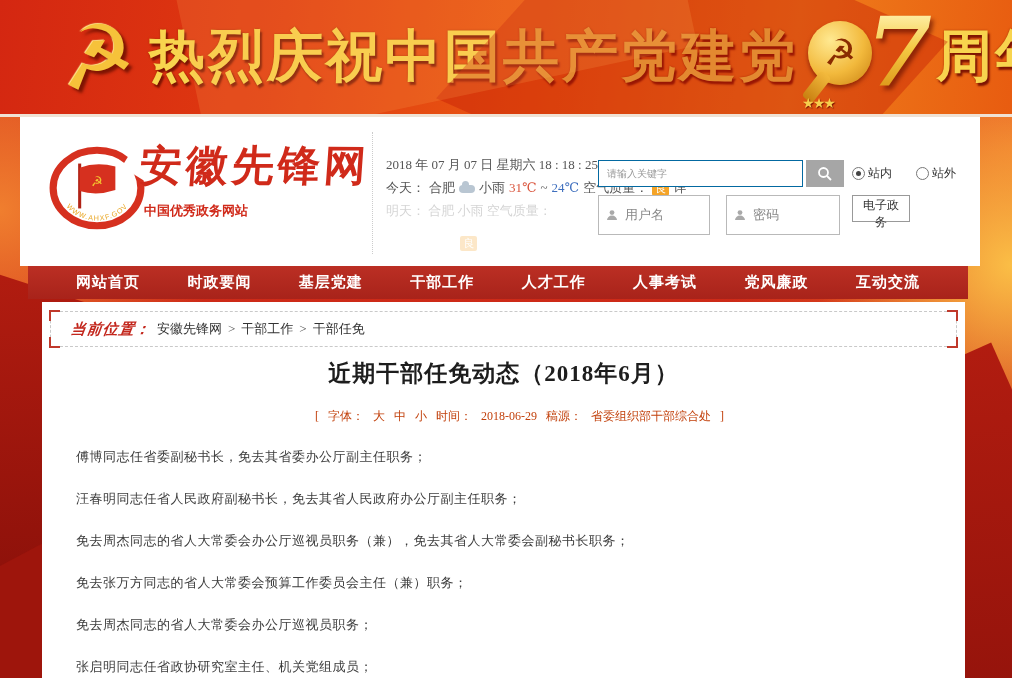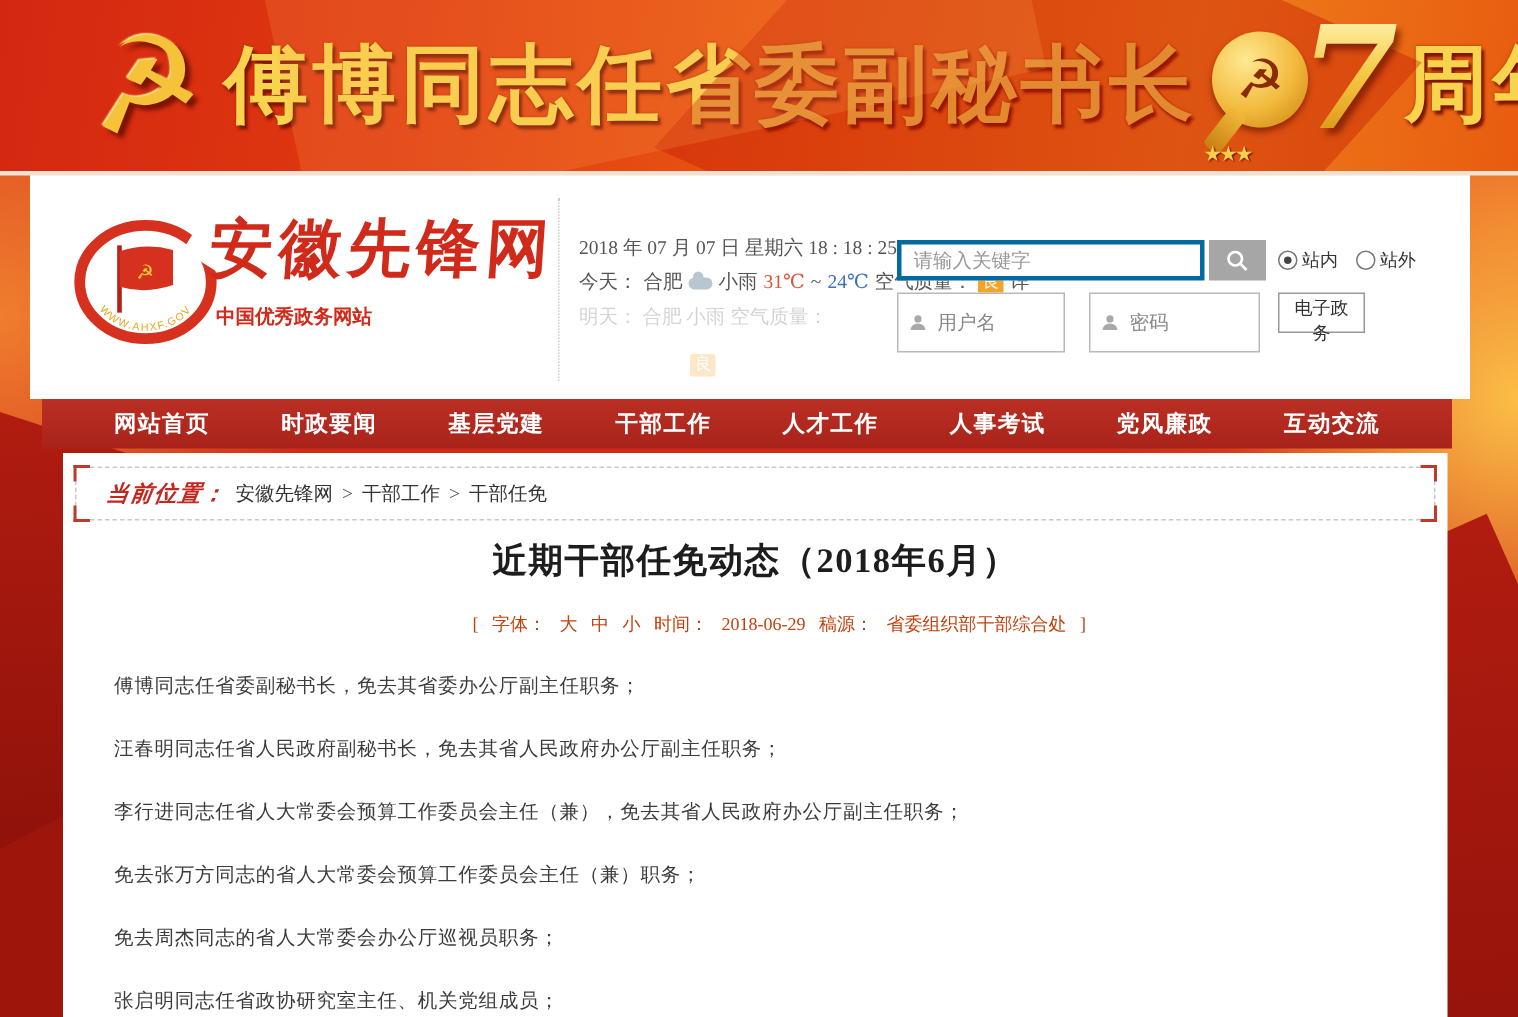--- a/index.html
+++ b/index.html
@@ -44,24 +44,24 @@
   .vsep{position:absolute;left:352px;top:16px;height:122px;border-left:1px dotted #ccc;}
   .infoline{position:absolute;left:366px;white-space:nowrap;font-family:"Liberation Serif","DejaVu Serif",serif;font-size:13px;color:#555;}
   .dateline{top:40px;}
   .weatherline{top:63px;display:flex;align-items:center;gap:4px;}
   .weatherline .hot{color:#d9543c;}
   .weatherline .cold{color:#3f6fbe;}
   .aqi-badge{display:inline-block;background:#f5a427;color:#fff;font-size:11px;line-height:15px;padding:0 3px;border-radius:2px;}
   .cloud{display:inline-block;width:16px;height:8px;background:#b9c6d2;border-radius:8px;position:relative;top:1px;}
   .cloud:before{content:"";position:absolute;left:3px;top:-4px;width:7px;height:7px;background:#b9c6d2;border-radius:50%;}
   .faded{top:86px;opacity:.25;display:flex;align-items:center;gap:16px;flex-direction:column;}
-  .search-input{position:absolute;left:578px;top:44px;width:205px;height:27px;box-sizing:border-box;border:3px solid #0369a1;padding:0 8px;font-family:"Liberation Serif",serif;font-size:13px;color:#333;outline:none;}
+  .search-input{position:absolute;left:578px;top:44px;width:205px;height:27px;box-sizing:border-box;border:1px solid #0369a1;padding:0 8px;font-family:"Liberation Serif",serif;font-size:10px;color:#333;outline:none;}
   .search-input::placeholder{color:#999;}
   .search-btn{position:absolute;left:786px;top:44px;width:38px;height:27px;background:#a6a6a6;border:none;display:flex;align-items:center;justify-content:center;cursor:pointer;}
-  .radio-group{position:absolute;left:832px;top:49px;display:flex;align-items:center;gap:12px;font-size:12px;color:#333;}
+  .radio-group{position:absolute;left:832px;top:49px;display:flex;align-items:center;gap:24px;font-size:12px;color:#333;}
   .radio{width:11px;height:11px;border:1px solid #777;border-radius:50%;display:inline-flex;align-items:center;justify-content:center;background:#fff;}
   .radio.sel:after{content:"";width:5px;height:5px;border-radius:50%;background:#444;}
   .radio-item{display:flex;align-items:center;gap:3px;}
   .login-field{position:absolute;top:79px;height:40px;box-sizing:border-box;border:1px solid #b9b9b9;display:flex;align-items:center;background:#fff;}
   .login-field svg{margin:0 5px 0 7px;flex:none;}
   .login-field input{border:none;outline:none;width:100%;font-family:"Liberation Serif",serif;font-size:13px;color:#333;background:transparent;}
   .login-field input::placeholder{color:#888;}
   .user-field{left:578px;width:112px;}
   .pass-field{left:706px;width:114px;}
   .egov-btn{position:absolute;left:832px;top:79px;width:58px;height:27px;box-sizing:border-box;border:1px solid #999;background:#fff;font-size:12px;color:#333;cursor:pointer;font-family:"Liberation Serif",serif;}
@@ -92,21 +92,21 @@
 <body>
 
 <div class="deco deco-left-ribbon"></div>
 <div class="deco deco-right-ribbon"></div>
 <div class="deco deco-bottom-left"></div>
 
 <div class="banner">
   <div class="flagband"></div>
   <div class="flagband2"></div>
   <span class="banner-emblem">☭</span>
-  <span class="slogan">傅博同志任省委副秘书长</span>
+  <span class="slogan">热烈庆祝中国共产党建党</span>
   <span class="anno">
     <span class="n9">
       <span class="disc">
           <span class="hs">☭</span>
         </span>
       <span class="tail"></span>
       <span class="stars">★★★</span>
     </span>
     <span class="seven">7</span>
   </span>
@@ -222,18 +222,18 @@
     <span>时间：</span>
     <span>2018-06-29</span>
     <span>稿源：</span>
     <span>省委组织部干部综合处</span>
     <span>]</span>
   </div>
 
   <div class="paras">
     <p>傅博同志任省委副秘书长，免去其省委办公厅副主任职务；</p>
     <p>汪春明同志任省人民政府副秘书长，免去其省人民政府办公厅副主任职务；</p>
-    <p>李行进同志任省人大常委会预算工作委员会主任（兼），免去其省人民政府办公厅副主任职务；</p>
+    <p>免去周杰同志的省人大常委会办公厅巡视员职务（兼），免去其省人大常委会副秘书长职务；</p>
     <p>免去张万方同志的省人大常委会预算工作委员会主任（兼）职务；</p>
     <p>免去周杰同志的省人大常委会办公厅巡视员职务；</p>
     <p>张启明同志任省政协研究室主任、机关党组成员；</p>
   </div>
 </div>
 
 </body></html>

